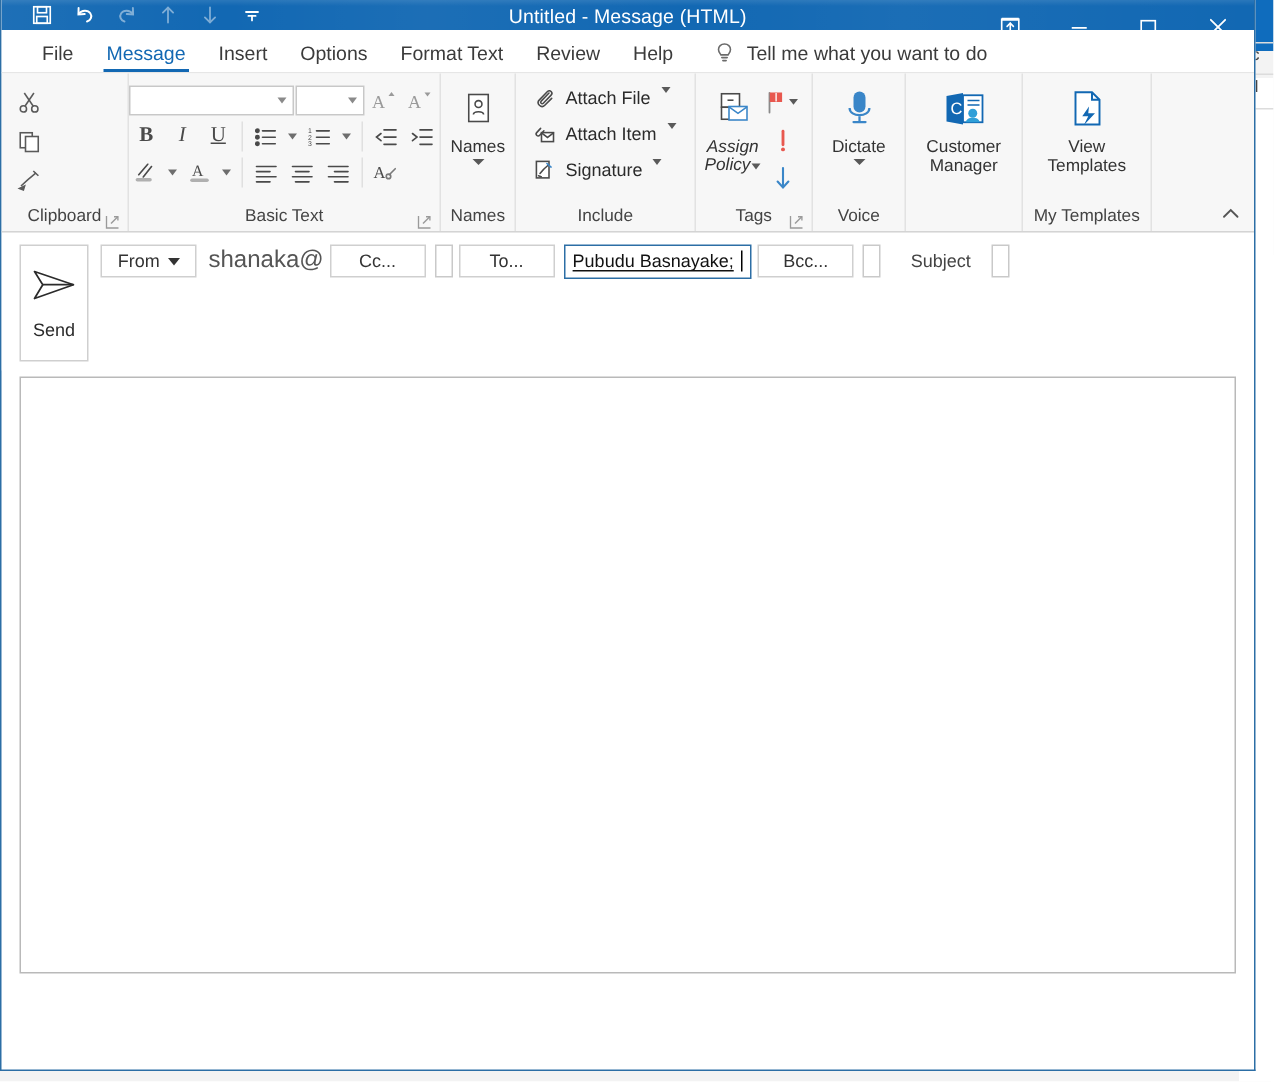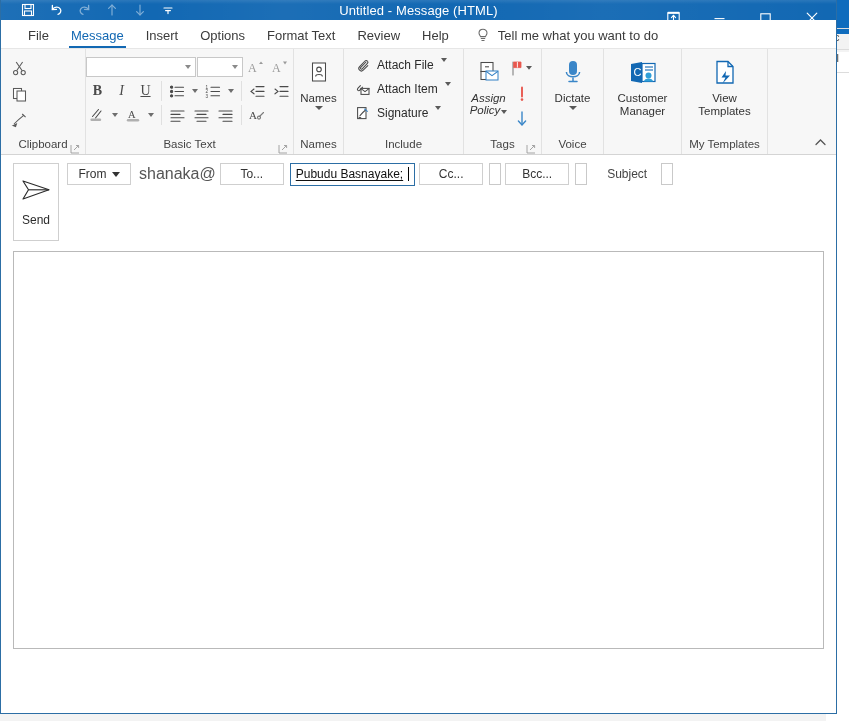--- a/index.html
+++ b/index.html
@@ -904,37 +904,37 @@
       <div class="frow">
         <div class="fbtn from">
           <span>From</span>
           <span class="from-caret"></span>
         </div>
         <div class="fvalue-plain">shanaka@</div>
       </div>
 
       <div class="frow">
         <div class="fbtn">
+            <span>Cc...</span>
+          </div>
+        <div class="finput"></div>
+      </div>
+
+      <div class="frow">
+        <div class="fbtn">
             <span>To...</span>
           </div>
         <div class="finput focused">
           <span class="recipient">Pubudu Basnayake;</span>
           <span class="caret-bar"></span>
         </div>
       </div>
 
       <div class="frow">
         <div class="fbtn">
-            <span>Cc...</span>
-          </div>
-        <div class="finput"></div>
-      </div>
-
-      <div class="frow">
-        <div class="fbtn">
             <span>Bcc...</span>
           </div>
         <div class="finput"></div>
       </div>
 
       <div class="frow">
         <div class="flabel-static">Subject</div>
         <div class="finput"></div>
       </div>
     </div>

